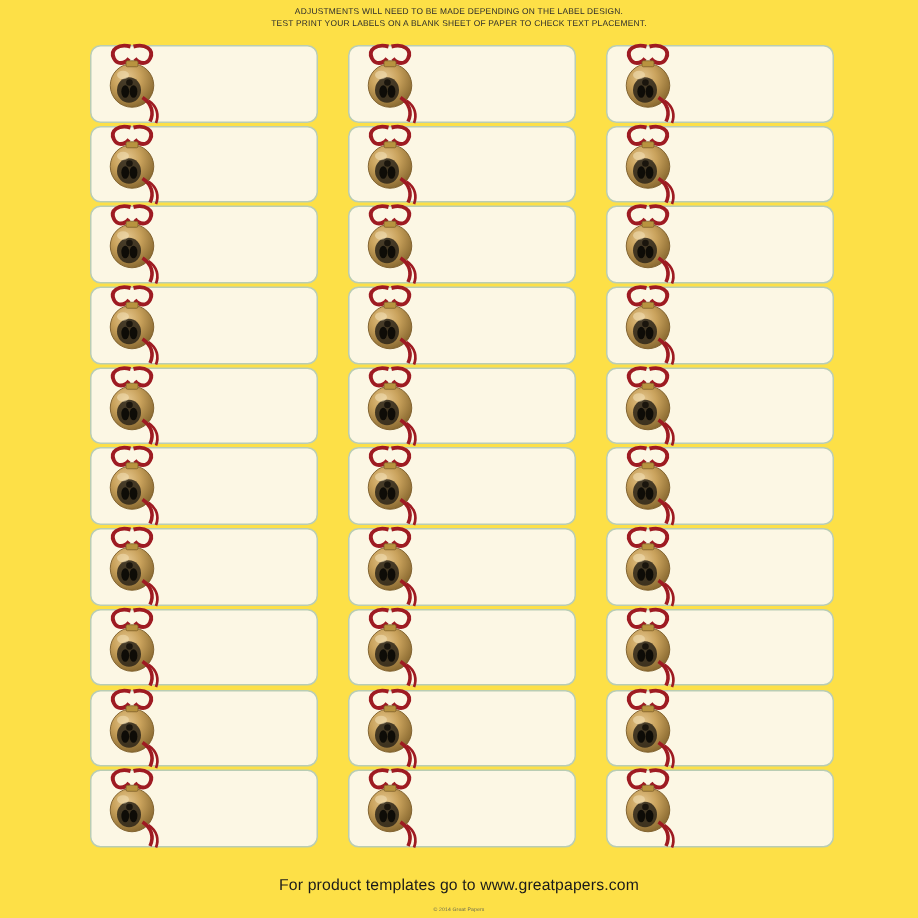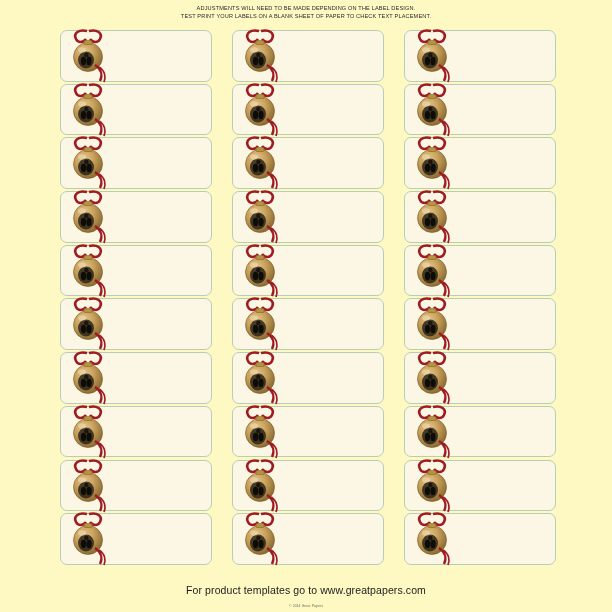--- a/index.html
+++ b/index.html
@@ -10,21 +10,21 @@
     width: 612px;
     height: 612px;
     background: #fdf8e6;
     font-family: "Liberation Sans", sans-serif;
     overflow: hidden;
   }
   .page {
     position: relative;
     width: 612px;
     height: 612px;
-    background: #fef9c3;
+    background: #fde047;
     box-sizing: border-box;
   }
   .header {
     position: absolute;
     top: 5px;
     left: 0;
     width: 612px;
     text-align: center;
     color: #2b2b2b;
     font-size: 5.6px;

